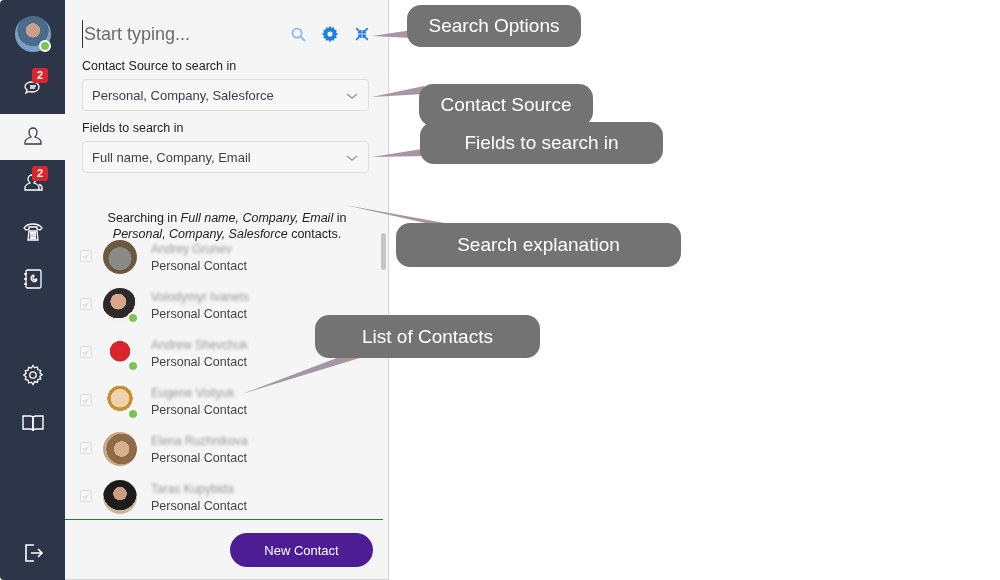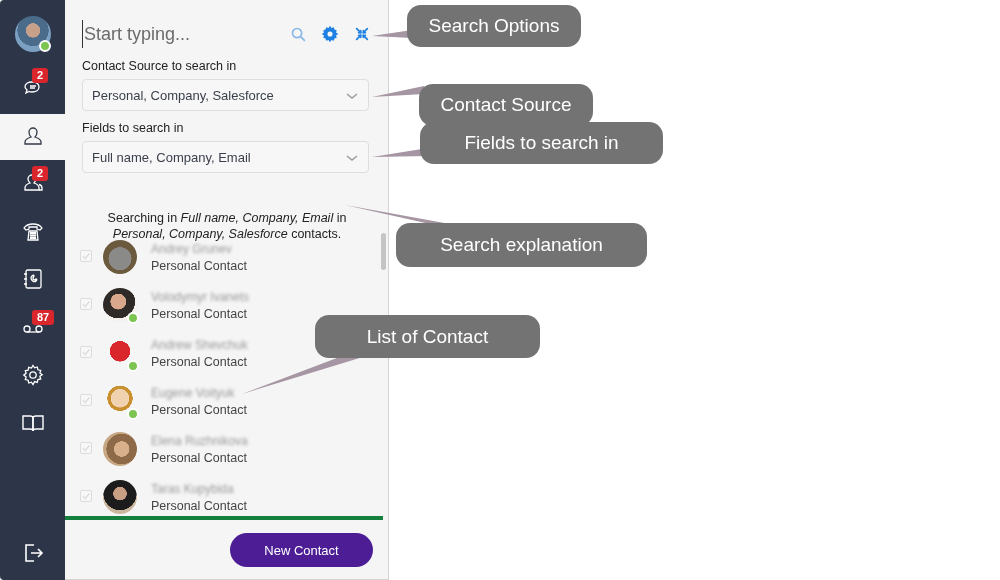--- a/index.html
+++ b/index.html
@@ -20,21 +20,21 @@
   .search-row { position: absolute; left: 17px; top: 20px; width: 300px; height: 28px; }
   .search-input { position: absolute; left: 0; top: 0; width: 200px; height: 28px; border: none; background: transparent; font-size: 18px; color: #666; border-left: 1.5px solid #333; padding-left: 1px; outline: none; font-family: "Liberation Sans", sans-serif; }
   .search-input::placeholder { color: #6b6b6b; }
   .icon-btn { position: absolute; top: 4px; width: 20px; height: 20px; cursor: pointer; display: flex; align-items: center; justify-content: center; }
   .label { position: absolute; left: 17px; font-size: 12.5px; color: #222; }
   .select { position: absolute; left: 17px; width: 287px; height: 32px; border: 1px solid #dedede; border-radius: 4px; background: #f7f7f7; font-size: 13px; color: #3a3f4b; padding: 8px 9px; cursor: pointer; }
   .select .chev { position: absolute; right: 10px; top: 10px; width: 12px; height: 12px; }
   .explain { position: absolute; left: 17px; top: 186px; width: 290px; text-align: center; font-size: 12.5px; line-height: 16px; color: #222; margin-top: 24px; }
   .explain i { font-style: italic; }
 
-  .list { position: absolute; left: 0; top: 230px; width: 318px; height: 290px; overflow: hidden; border-bottom: 4px solid #15803d; }
+  .list { position: absolute; left: 0; top: 230px; width: 318px; height: 290px; overflow: hidden; border-bottom: 1px solid #15803d; }
   .scrollbar { position: absolute; left: 316px; top: 233px; width: 5px; height: 37px; background: #c5c5c5; border-radius: 3px; }
   .row { position: absolute; left: 0; width: 310px; height: 48px; }
   .cb { position: absolute; left: 15px; top: 18px; width: 12px; height: 12px; border: 1px solid #dcdcdc; border-radius: 2px; background: #f7f7f7; }
   .cb svg { position: absolute; left: 1px; top: 1px; width: 8px; height: 8px; }
   .pic { position: absolute; left: 38px; top: 8px; width: 34px; height: 34px; border-radius: 50%; }
   .name { position: absolute; left: 86px; top: 10px; font-size: 12px; color: #9a9a9a; filter: blur(1.6px); }
   .type { position: absolute; left: 86px; top: 27px; font-size: 12.5px; color: #444; }
 
   .footer { position: absolute; left: 0; top: 521px; width: 323px; height: 58px; }
   .btn { position: absolute; top: 12px; height: 34px; border-radius: 17px; color: #fff; font-size: 13px; display: flex; align-items: center; justify-content: center; cursor: pointer; }
@@ -92,28 +92,20 @@
   </div>
 
   <div class="nav-item" style="top:256px;">
     <svg viewBox="0 0 24 24" fill="none" stroke="#fff" stroke-width="1.3">
       <rect x="5" y="3" width="15" height="18" rx="1.5"></rect>
       <path d="M3 7h3M3 12h3M3 17h3"></path>
       <path d="M11 9c1-1 2-1 2 0l-1 2c0 1 1 2 2 2l1-1c1 0 1 1 0 2-2 2-5-1-5-3 0-1 0-1 1-2z"></path>
     </svg>
   </div>
 
-  <div class="nav-item" style="top:304px;">
-    <svg viewBox="0 0 24 24" fill="none" stroke="#fff" stroke-width="1.3">
-      <circle cx="6" cy="14" r="3"></circle>
-        <circle cx="18" cy="14" r="3"></circle>
-        <path d="M6 17h12"></path>
-    </svg>
-    <span class="badge">87</span>
-  </div>
 
   <div class="nav-item" style="top:352px;">
     <svg viewBox="0 0 24 24" fill="none" stroke="#fff" stroke-width="1.3">
       <circle cx="12" cy="12" r="3.2"></circle>
       <path d="M12 2.5l1.6 2.3 2.7-.8.6 2.8 2.8.6-.8 2.7 2.3 1.6-2.3 1.6.8 2.7-2.8.6-.6 2.8-2.7-.8L12 21.5l-1.6-2.3-2.7.8-.6-2.8-2.8-.6.8-2.7L2.8 12l2.3-1.6-.8-2.7 2.8-.6.6-2.8 2.7.8z"></path>
     </svg>
   </div>
 
   <div class="nav-item" style="top:400px;">
     <svg viewBox="0 0 24 24" fill="none" stroke="#fff" stroke-width="1.4">
@@ -255,14 +247,14 @@
   <polygon points="372,36 412,30 412,38" fill="#a695a2"></polygon>
   <polygon points="372,97 424,86 424,94" fill="#a695a2"></polygon>
   <polygon points="372,157 428,148 428,156" fill="#a695a2"></polygon>
   <polygon points="345,205 430,224 450,224" fill="#a695a2"></polygon>
   <polygon points="242,394 350,353 376,353" fill="#a695a2"></polygon>
 </svg>
 
 <div class="callout" style="left:407px; top:5px; width:174px; height:42px;">Search Options</div>
 <div class="callout" style="left:419px; top:67px; width:174px; height:42px;margin-top:17px;">Contact Source</div>
 <div class="callout" style="left:420px; top:122px; width:243px; height:42px;">Fields to search in</div>
-<div class="callout" style="left:396px; top:223px; width:251px; height:44px;">Search explanation</div>
-<div class="callout" style="left:315px; top:315px; width:225px; height:43px;">List of Contact</div>
+<div class="callout" style="left:396px; top:223px; width:285px; height:44px;">Search explanation</div>
+<div class="callout" style="left:315px; top:315px; width:225px; height:43px;">List of Contacts</div>
 
 </body></html>

